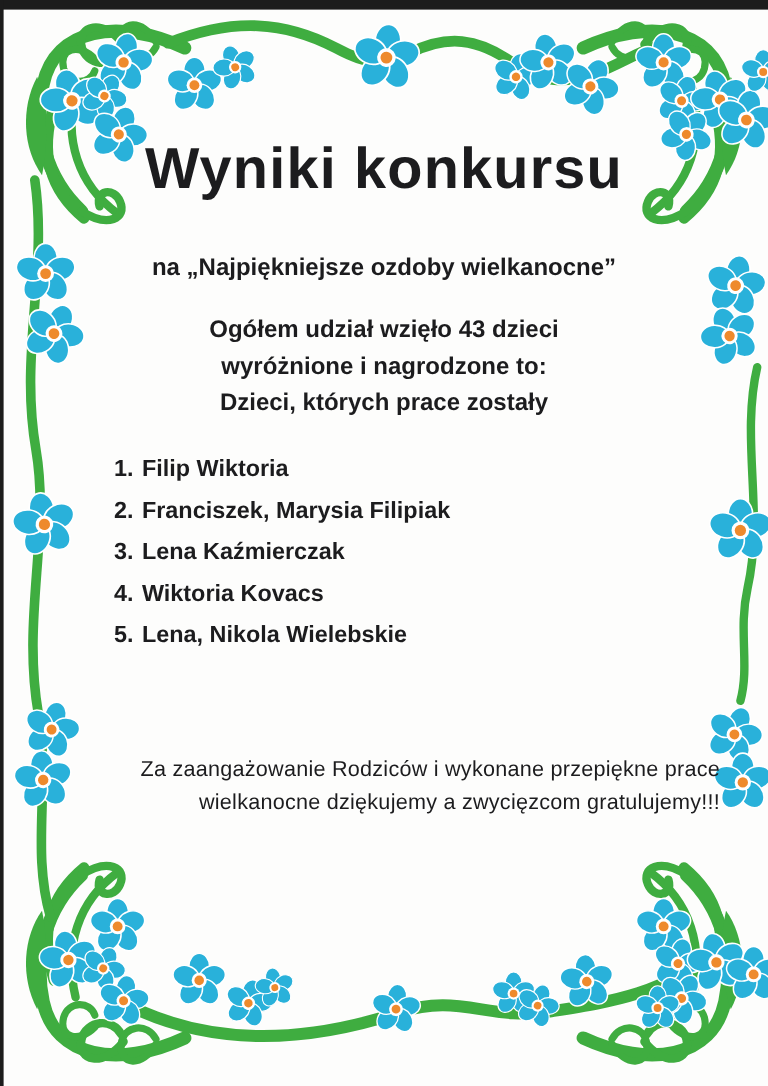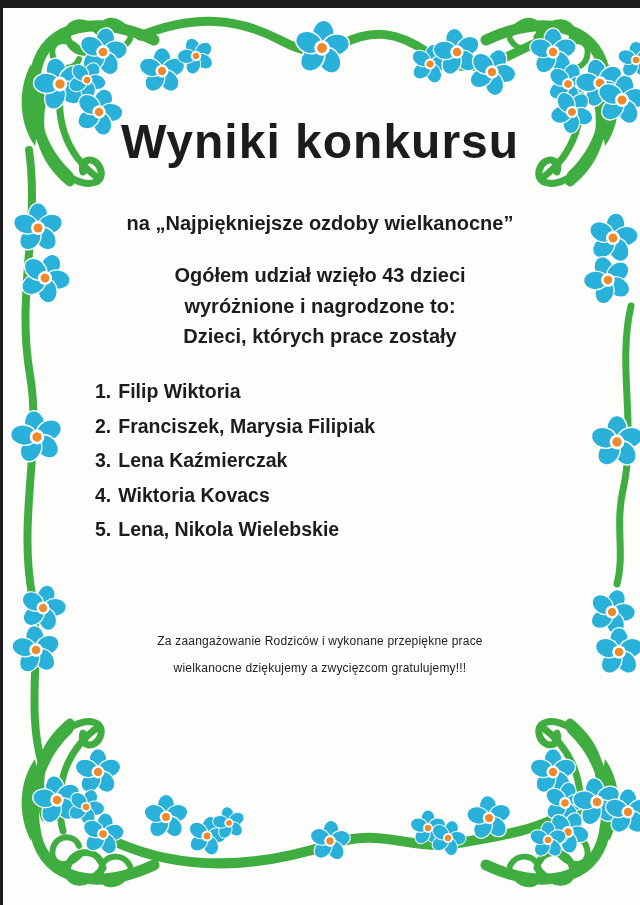--- a/index.html
+++ b/index.html
@@ -23,21 +23,21 @@
   .scan-edge-top{position:absolute;top:0;left:0;width:640px;height:8px;background:var(--scan-edge-dark);}
   .scan-edge-left{position:absolute;top:0;left:0;width:3px;height:905px;background:var(--scan-edge-dark);}
   .centered{position:absolute;left:40px;width:560px;text-align:center;}
   .title{top:114px;font-size:48px;font-weight:bold;letter-spacing:1px;margin:0;}
   .subtitle{top:188px;font-size:20px;font-weight:bold;margin-top:24px;}
   .stat{top:264px;font-size:20px;font-weight:bold;}
   .intro{top:291px;font-size:20px;font-weight:bold;line-height:30px;}
   .winners{position:absolute;top:374px;left:95px;font-size:19.5px;font-weight:bold;}
   .winner-row{line-height:34.5px;display:flex;}
   .winner-number{margin-right:7px;}
-  .closing{top:628px;font-size:12px;font-weight:normal;line-height:27px;letter-spacing:0.2px;}
+  .closing{top:628px;font-size:18px;font-weight:normal;line-height:27px;letter-spacing:0.2px;text-align:right;}
   
   .vine{fill:none;stroke:var(--vine-green);stroke-linecap:round;}
   .w6{stroke-width:6}.w7{stroke-width:7}.w8{stroke-width:8}.w9{stroke-width:9}
   .w10{stroke-width:10}.w11{stroke-width:11}
   .leaf{fill:var(--vine-green);stroke:none;}
   .petals ellipse{fill:var(--flower-blue);stroke:var(--flower-ring-white);stroke-width:1.4;}
   .flower-ring{fill:var(--flower-ring-white);}
   .flower-core{fill:var(--flower-center-orange);}
 </style>
 </head>

